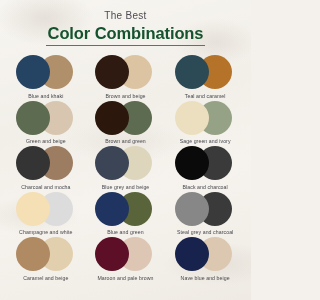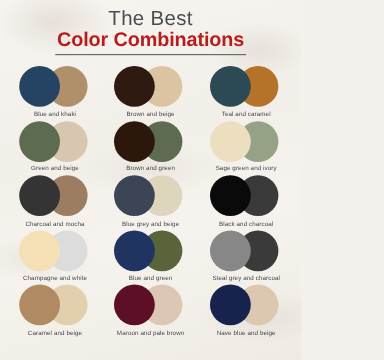--- a/index.html
+++ b/index.html
@@ -18,26 +18,26 @@
       radial-gradient(ellipse 90px 30px at 50% 47%, rgba(222,216,206,.40), rgba(222,216,206,0) 72%),
       radial-gradient(ellipse 70px 26px at 12% 72%, rgba(218,211,201,.40), rgba(218,211,201,0) 72%),
       radial-gradient(ellipse 80px 30px at 88% 88%, rgba(216,209,199,.42), rgba(216,209,199,0) 72%),
       linear-gradient(165deg,#f7f5f1 0%,#f2efe9 38%,#f6f3ee 62%,#efebe4 100%);
     pointer-events:none;
   }
   .sheet{position:relative;z-index:2;width:251px;height:300px;box-sizing:border-box;padding:9px 6px 4px;}
 
   .title-wrap{text-align:center;}
   .title-top{
-    font-size:17px;color:#4c4c52;letter-spacing:.3px;
+    font-size:10px;color:#4c4c52;letter-spacing:.3px;
     line-height:14px;font-weight:400;
   }
   .title-main{
     display:inline-block;
-    font-size:16.5px;font-weight:700;color:#b91c1c;
+    font-size:16.5px;font-weight:700;color:#14532d;
     line-height:19px;letter-spacing:-.1px;
     border-bottom:1.3px solid #6a6a70;
     padding:0 2px 2px;margin-top:1px;
   }
 
   .grid{
     margin-top:9px;
     display:grid;
     grid-template-columns:repeat(3,1fr);
     grid-template-rows:repeat(5,1fr);

